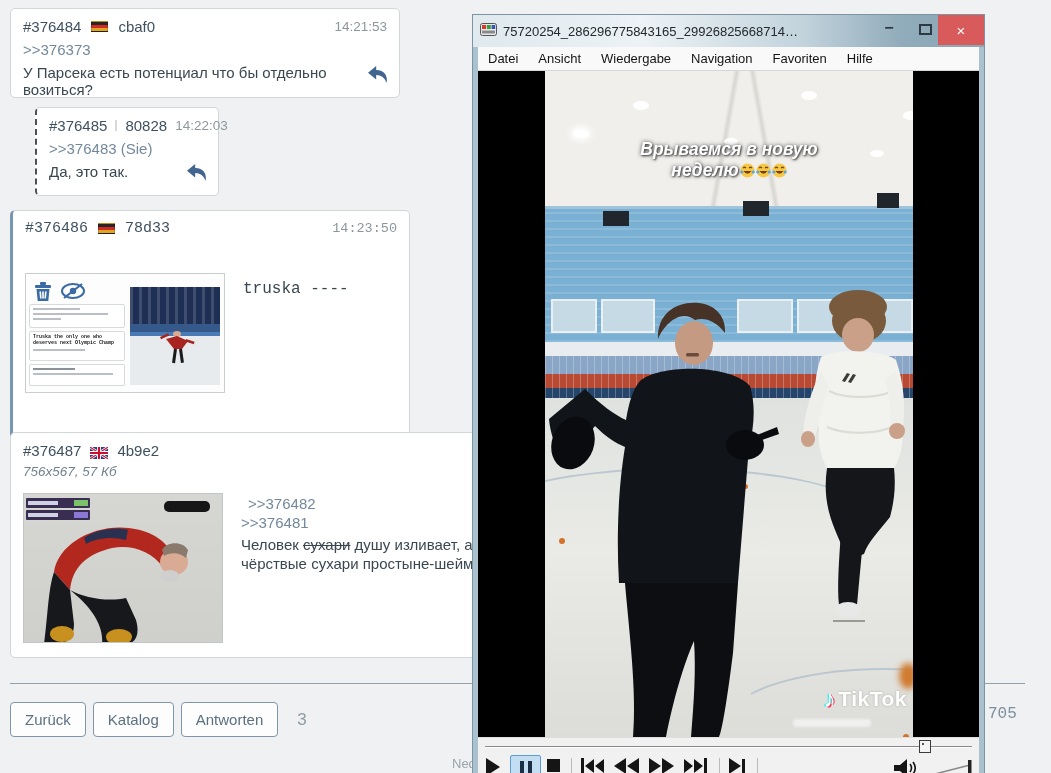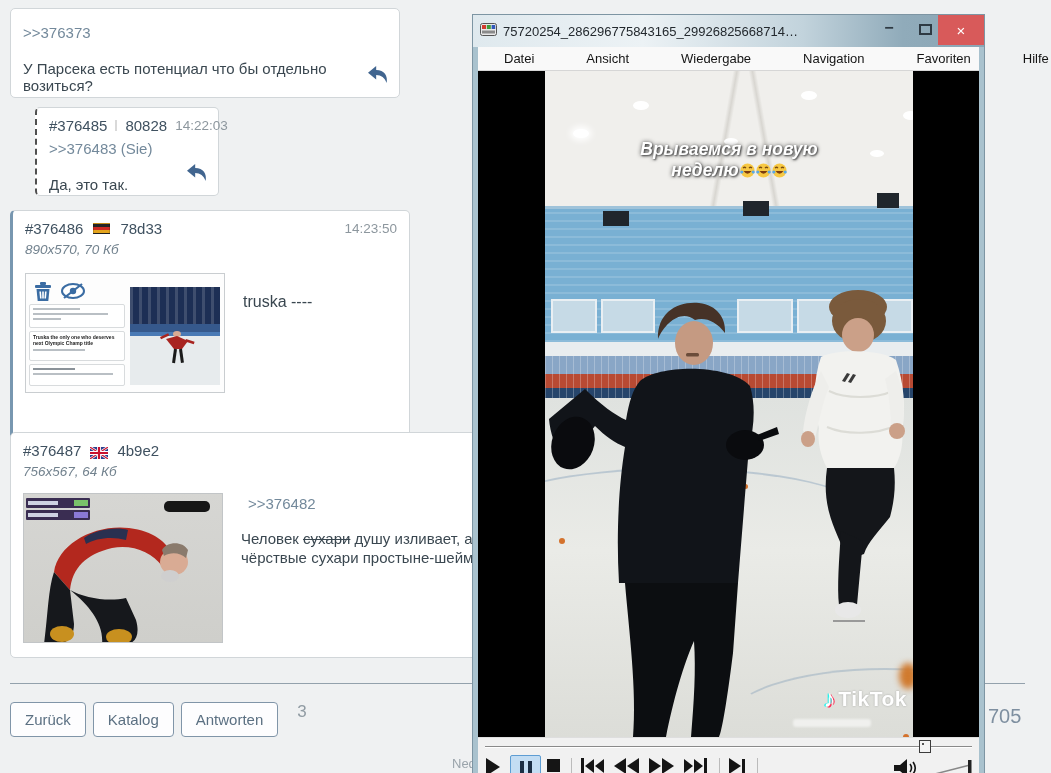--- a/index.html
+++ b/index.html
@@ -9,21 +9,21 @@
   
   .post { position:absolute; background:#fff; border:1px solid #d1d6d9; border-radius:5px; padding:9px 12px; }
   .post-hdr { display:flex; align-items:center; gap:10px; font-size:15px; color:#3f5160; }
   .post-num { color:#3f5160; }
   .flag { width:17px; height:11px; display:inline-block; border:1px solid rgba(0,0,0,.15); }
   .flag-de { background:linear-gradient(#262626 0 33%, #cf2a23 33% 66%, #e3a41d 66% 100%); }
   .flag-ru { background:linear-gradient(#f5f5f5 0 33%, #2a4ea0 33% 66%, #c33 66% 100%); }
   .time { color:#8d979e; font-size:13.5px; margin-left:auto; }
   .time-inline { color:#8d979e; font-size:13.5px; }
   .quote-link { color:#73899b; font-size:15px; text-decoration:none; display:inline-block; margin-top:6px; cursor:pointer; }
-  .post-text { font-size:15px; color:#3a4750; margin-top:18px; }
+  .post-text { font-size:15px; color:#3a4750; margin-top:5px; }
   .file-info { font-size:13.5px; font-style:italic; color:#72828e; margin-top:5px; }
   .reply-arrow { position:absolute; right:10px; bottom:8px; cursor:pointer; }
   .edit-pencil { position:absolute; left:12px; bottom:8px; cursor:pointer; }
   .nowrap { white-space:nowrap; overflow:hidden; }
   .strike { text-decoration:line-through; }
 
   
   .thumb3 { position:absolute; left:12px; top:62px; width:200px; height:120px; background:#fdfdfd; border:1px solid #c9cdd0; cursor:pointer; overflow:hidden; }
   .mini-post { position:absolute; background:#fff; border:1px solid #d8dbdd; border-radius:2px; }
   .mini-line { height:2px; background:#b9bfc4; margin:3px 3px 0 3px; }
@@ -36,34 +36,34 @@
   
   .thumb4 { position:absolute; left:12px; top:60px; width:200px; height:150px; background:linear-gradient(#d6d6d3, #cfcfcb); border:1px solid #c2c5c7; cursor:pointer; overflow:hidden; }
   .sb-row { position:absolute; left:2px; height:10px; width:64px; background:#3a2d52; border-radius:1px; }
   .sb-seg { position:absolute; right:2px; top:2px; width:14px; height:6px; background:#79c26a; }
   .sb-name { position:absolute; left:2px; top:3px; width:30px; height:4px; background:#cfd2e2; }
   .blob { position:absolute; right:12px; top:7px; width:46px; height:11px; background:#161616; border-radius:5px; }
 
   
   .divider { position:absolute; left:10px; top:683px; width:1015px; height:1px; background:#93a1ac; }
   .btn { display:inline-block; font-size:15px; color:#5b7082; background:#fdfdfe; border:1px solid #8095a8; border-radius:4px; padding:8px 14px; margin-right:7px; cursor:pointer; }
-  .footer-row { position:absolute; left:10px; top:702px; display:flex; }
+  .footer-row { position:absolute; left:10px; top:702px; display:flex; align-items:center; }
   .count { color:#909ba3; font-size:17px; margin-left:12px; }
-  .count-right { position:absolute; left:988px; top:705px; color:#7e8fa0; font-size:20px; }
+  .count-right { position:absolute; left:988px; top:705px; color:#7e8fa0; font-size:16px;font-family:Liberation Mono, monospace; }
   .clip-frag { position:absolute; left:452px; top:756px; color:#9aa4ab; font-size:13px; z-index:1; }
 
   
   .win { position:absolute; left:472px; top:14px; width:513px; height:800px; background:#a9c2ce; border:1px solid #7d95a3; z-index:10; }
   .win-title { position:relative; height:32px; background:linear-gradient(to right,#dfe9ee 0px,#ecf2f5 170px,#c2d3dc 330px,#90abba 430px,#8ba6b5 100%); display:flex; align-items:center; padding-left:7px; }
   .win-title-text { font-size:13px; color:#23292e; margin-left:6px; width:300px; white-space:nowrap; overflow:hidden; text-overflow:ellipsis; }
   .cap-min { position:absolute; right:84px; top:4px; width:22px; height:22px; text-align:center; font-size:16px; font-weight:bold; color:#2e3a43; cursor:pointer; }
   .cap-max { position:absolute; right:52px; top:9px; width:13px; height:11px; border:2px solid #2e3a43; cursor:pointer; }
   .cap-close { position:absolute; right:0; top:0; width:46px; height:30px; background:#d85a5a; color:#fff; font-size:15px; display:flex; align-items:center; justify-content:center; cursor:pointer; }
   .menubar { margin:0 5px; height:24px; background:#f9f9f9; border-bottom:1px solid #d6d6d6; display:flex; align-items:center; font-size:13px; color:#141414; }
-  .menu-item { padding:0 26px; cursor:pointer; }
+  .menu-item { padding:0 10px; cursor:pointer; }
   .video-area { position:relative; margin:0 5px; height:666px; background:#000; overflow:hidden; }
   .video { position:absolute; left:67px; top:0; width:368px; height:666px; overflow:hidden; background:#15803d; }
 
   
   .ceiling { position:absolute; left:0; top:0; width:100%; height:135px; background:#f0efec;
      background-image:linear-gradient(100deg, transparent 48%, #d8d6d1 49%, transparent 50%),
                       linear-gradient(80deg, transparent 58%, #d8d6d1 59%, transparent 60%); }
   .lamps { position:absolute; left:28px; top:58px; width:16px; height:9px; border-radius:50%; background:#fff;
      box-shadow:0 0 6px 3px rgba(255,255,255,.9), 60px -28px 0 0 #fff, 150px 8px 0 -1px #fff, 228px -38px 0 0 #fff, 296px 20px 0 -1px #fff, 330px -18px 0 0 #fff, 110px 34px 0 -2px #fff; }
   .wall { position:absolute; left:0; top:135px; width:100%; height:136px; background:#79b0d3;
@@ -106,20 +106,26 @@
   .ctl { display:flex; align-items:center; margin-right:9px; cursor:pointer; }
   .pause-btn { width:31px; height:24px; background:#c3ddf3; border:1px solid #5e9dd3; border-radius:2px; display:flex; align-items:center; justify-content:center; gap:4px; margin-top:-3px; cursor:pointer; }
   .pause-btn .pb { width:4px; height:13px; background:#1a2e44; }
   .csep { width:1px; height:22px; background:#bbb; margin:0 9px 0 2px; }
   .spacer { flex:1; }
 </style>
 </head>
 <body>
 
 <div class="post" style="left:10px; top:8px; width:390px; height:90px;">
+  <div class="post-hdr">
+    <span class="post-num">#376484</span>
+    <span class="flag flag-de"></span>
+    <span>cbaf0</span>
+    <span class="time">14:21:53</span>
+  </div>
   <a class="quote-link">&gt;&gt;376373</a>
   <div class="post-text">У Парсека есть потенциал что бы отдельно возиться?</div>
   <span class="reply-arrow">
     <svg width="22" height="20" viewBox="0 0 24 22">
         <path fill="#41658f" d="M10 1 L1 8.5 L10 16 L10 11 C15.5 11 19.5 14 21.5 19.8 C23 12 19 5.5 10 5.5 Z"></path>
       </svg>
   </span>
 </div>
 
 <div class="post" style="left:35px; top:107px; width:184px; height:89px; border-left:2px dashed #4f4f4f;">
@@ -131,28 +137,27 @@
   </div>
   <a class="quote-link">&gt;&gt;376483 (Sie)</a>
   <div class="post-text">Да, это так.</div>
   <span class="reply-arrow">
     <svg width="22" height="20" viewBox="0 0 24 22">
         <path fill="#41658f" d="M10 1 L1 8.5 L10 16 L10 11 C15.5 11 19.5 14 21.5 19.8 C23 12 19 5.5 10 5.5 Z"></path>
       </svg>
   </span>
 </div>
 
-<div class="post" style="left:10px; top:210px; width:400px; height:278px; border-left:3px solid #7897b0;">
+<div class="post" style="left:10px; top:210px; width:400px; height:278px; border-left:3px solid #7897b0;font-family:Liberation Mono, monospace;">
   <div class="post-hdr">
     <span class="post-num">#376486</span>
     <span class="flag flag-de"></span>
     <span>78d33</span>
     <span class="time">14:23:50</span>
   </div>
-  <div class="file-info">890x570, 70 Кб</div>
 
   <div class="thumb3">
     <div class="mini-post" style="left:3px; top:30px; width:96px; height:24px;">
       <div class="mini-line" style="width:50%;"></div>
         <div class="mini-line" style="width:80%;"></div>
         <div class="mini-line" style="width:30%;"></div>
     </div>
     <div class="mini-post" style="left:3px; top:57px; width:96px; height:30px;">
       <div class="mini-bold">Truska the only one who deserves next Olympic Champ title</div>
       <div class="mini-line" style="width:55%;"></div>
@@ -219,21 +224,21 @@
       <svg width="18" height="12" viewBox="0 0 18 12">
           <rect width="18" height="12" fill="#2b3f8e"></rect>
           <path d="M0 0 L18 12 M18 0 L0 12" stroke="#fff" stroke-width="2.6"></path>
           <path d="M0 0 L18 12 M18 0 L0 12" stroke="#c8102e" stroke-width="1.1"></path>
           <path d="M9 0 V12 M0 6 H18" stroke="#fff" stroke-width="4"></path>
           <path d="M9 0 V12 M0 6 H18" stroke="#c8102e" stroke-width="2.2"></path>
         </svg>
     </span>
     <span>4b9e2</span>
   </div>
-  <div class="file-info">756x567, 64 Кб</div>
+  <div class="file-info">756x567, 57 Кб</div>
 
   <div class="thumb4">
     <div class="sb-row" style="top:4px;">
         <span class="sb-name"></span>
         <span class="sb-seg"></span>
       </div>
     <div class="sb-row" style="top:16px;">
         <span class="sb-name"></span>
         <span class="sb-seg" style="background:#8b79d6;"></span>
       </div>
@@ -246,20 +251,21 @@
       <path d="M138 56 C142 48 158 46 164 56 L162 64 C156 58 146 58 140 62 Z" fill="#8a7a6c"></path>
       <ellipse cx="146" cy="82" rx="9" ry="6" fill="#cfcfcf"></ellipse>
       <ellipse cx="38" cy="140" rx="12" ry="8" fill="#c8901f"></ellipse>
       <ellipse cx="95" cy="143" rx="13" ry="8" fill="#c8901f"></ellipse>
       <path d="M60 44 C70 36 92 32 104 36 L102 46 C88 42 72 44 62 50 Z" fill="#2a3050"></path>
     </svg>
   </div>
 
   <div style="position:absolute; left:230px; top:62px;">
     <a class="quote-link" style="margin-top:0; display:block;margin-left:7px;">&gt;&gt;376482</a>
+    <a class="quote-link" style="margin-top:2px; display:block;">&gt;&gt;376481</a>
     <div class="post-text nowrap" style="width:405px;">
       <span>Человек </span><span class="strike">сухари</span><span> душу изливает, а в</span>
     </div>
     <div class="post-text nowrap" style="width:405px; margin-top:2px;">чёрствые сухари простыне-шейме</div>
   </div>
 </div>
 
 <div class="divider"></div>
 <div class="footer-row">
   <span class="btn">Zurück</span>

